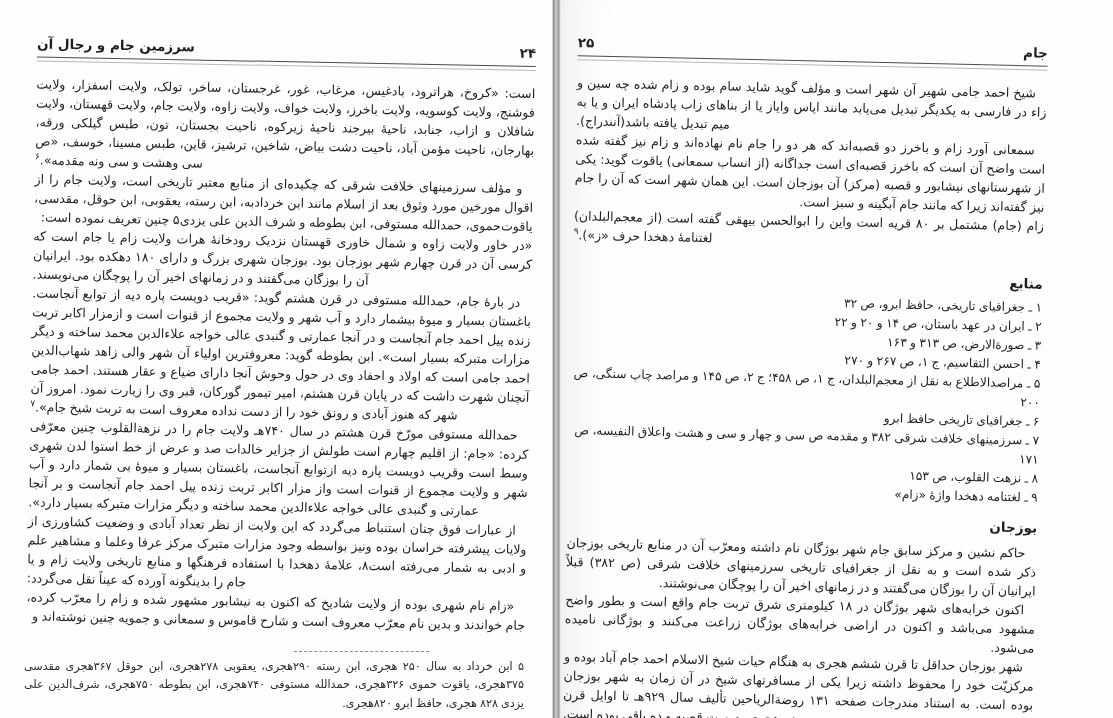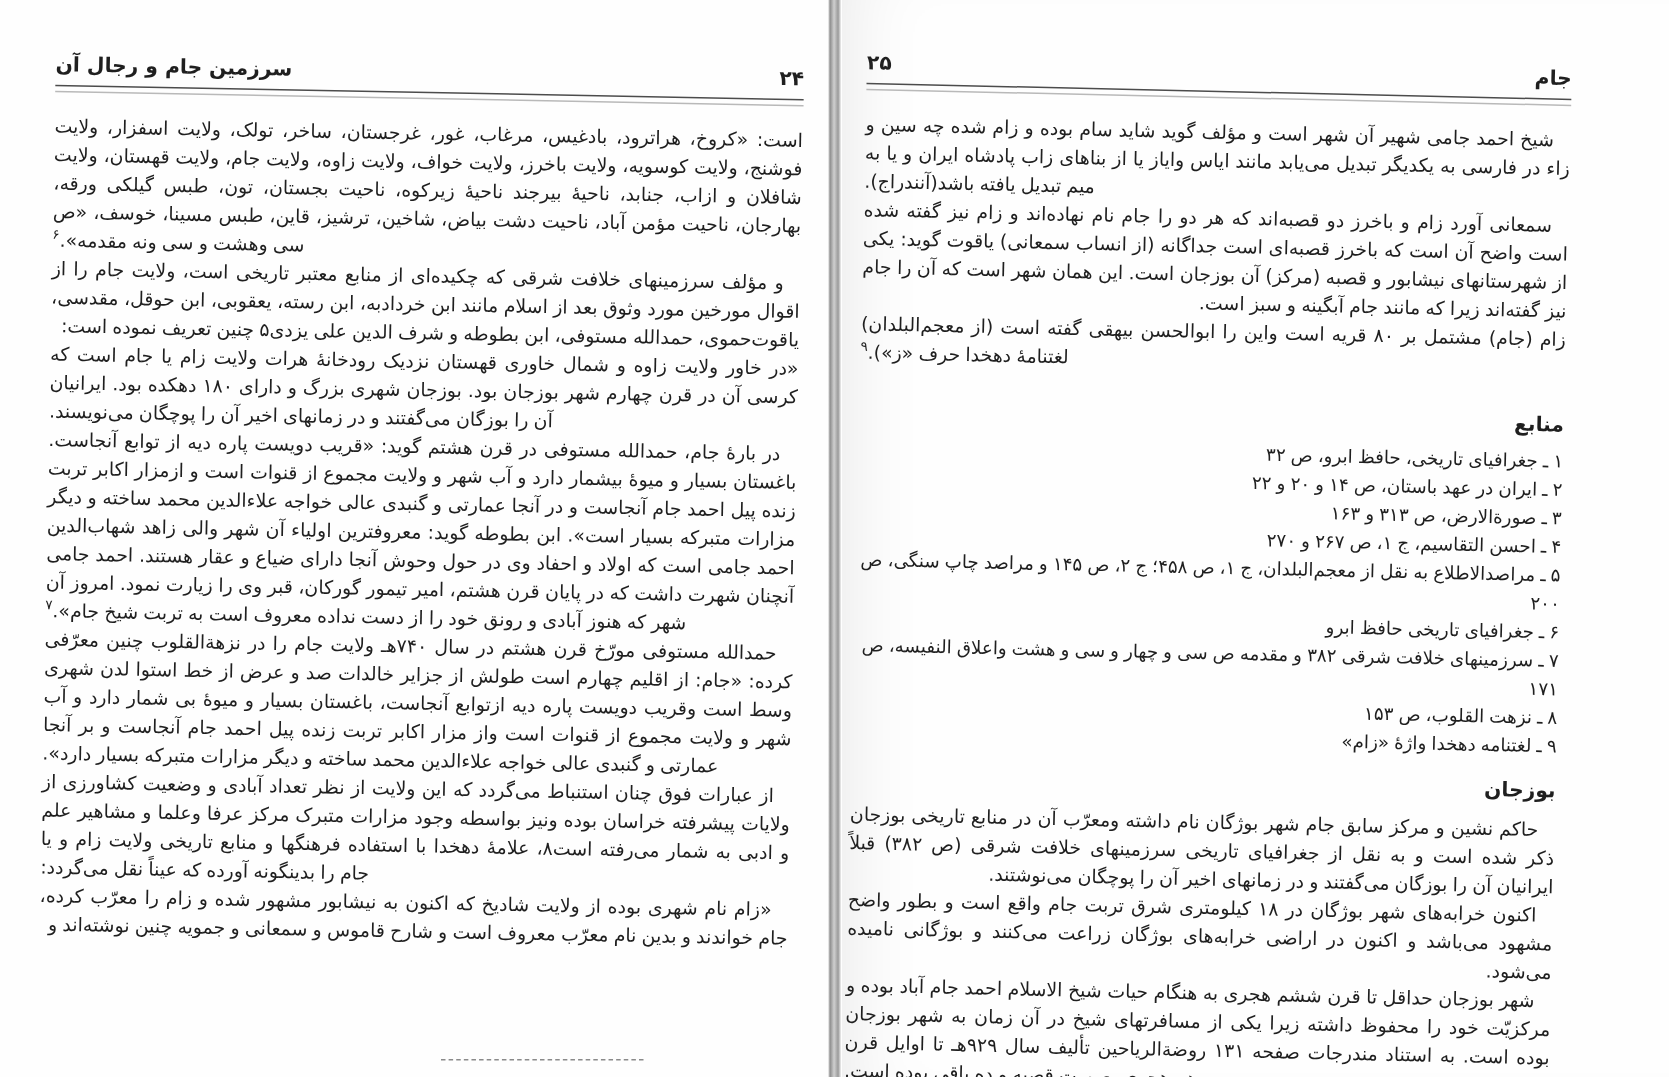--- a/index.html
+++ b/index.html
@@ -56,20 +56,21 @@
       <p class="para indent"><span>و مؤلف سرزمینهای خلافت شرقی که چکیده‌ای از منابع معتبر تاریخی است، ولایت جام را از اقوال مورخین مورد وثوق بعد از اسلام مانند ابن خردادبه، ابن رسته، یعقوبی، ابن حوقل، مقدسی، یاقوت‌حموی، حمدالله مستوفی، ابن بطوطه و شرف الدین علی یزدی۵ چنین تعریف نموده است:</span></p>
       <p class="para end-left"><span>«در خاور ولایت زاوه و شمال خاوری قهستان نزدیک رودخانهٔ هرات ولایت زام یا جام است که کرسی آن در قرن چهارم شهر بوزجان بود. بوزجان شهری بزرگ و دارای ۱۸۰ دهکده بود. ایرانیان آن را بوزگان می‌گفتند و در زمانهای اخیر آن را پوچگان می‌نویسند.</span></p>
       <p class="para indent end-left"><span>در بارهٔ جام، حمدالله مستوفی در قرن هشتم گوید: «قریب دویست پاره دیه از توابع آنجاست. باغستان بسیار و میوهٔ بیشمار دارد و آب شهر و ولایت مجموع از قنوات است و ازمزار اکابر تربت زنده پیل احمد جام آنجاست و در آنجا عمارتی و گنبدی عالی خواجه علاءالدین محمد ساخته و دیگر مزارات متبرکه بسیار است». ابن بطوطه گوید: معروفترین اولیاء آن شهر والی زاهد شهاب‌الدین احمد جامی است که اولاد و احفاد وی در حول وحوش آنجا دارای ضیاع و عقار هستند. احمد جامی آنچنان شهرت داشت که در پایان قرن هشتم، امیر تیمور گورکان، قبر وی را زیارت نمود. امروز آن شهر که هنوز آبادی و رونق خود را از دست نداده معروف است به تربت شیخ جام».</span><sup class="fn-mark">۷</sup></p>
       <p class="para indent end-left"><span>حمدالله مستوفی مورّخ قرن هشتم در سال ۷۴۰هـ ولایت جام را در نزهةالقلوب چنین معرّفی کرده: «جام: از اقلیم چهارم است طولش از جزایر خالدات صد و عرض از خط استوا لدن شهری وسط است وقریب دویست پاره دیه ازتوابع آنجاست، باغستان بسیار و میوهٔ بی شمار دارد و آب شهر و ولایت مجموع از قنوات است واز مزار اکابر تربت زنده پیل احمد جام آنجاست و بر آنجا عمارتی و گنبدی عالی خواجه علاءالدین محمد ساخته و دیگر مزارات متبرکه بسیار دارد».</span></p>
       <p class="para indent end-left"><span>از عبارات فوق چنان استنباط می‌گردد که این ولایت از نظر تعداد آبادی و وضعیت کشاورزی از ولایات پیشرفته خراسان بوده ونیز بواسطه وجود مزارات متبرک مرکز عرفا وعلما و مشاهیر علم و ادبی به شمار می‌رفته است۸، علامهٔ دهخدا با استفاده فرهنگها و منابع تاریخی ولایت زام و یا جام را بدینگونه آورده که عیناً نقل می‌گردد:</span></p>
       <p class="para indent"><span>«زام نام شهری بوده از ولایت شادیخ که اکنون به نیشابور مشهور شده و زام را معرّب کرده، جام خواندند و بدین نام معرّب معروف است و شارح قاموس و سمعانی و جمویه چنین نوشته‌اند و</span></p>
     </div>
 
     <div class="footnote-block">
       <div class="footnote-divider"></div>
+      <p class="footnote">۵ ابن خرداد به سال ۲۵۰ هجری، ابن رسته ۲۹۰هجری، یعقوبی ۲۷۸هجری، ابن حوقل ۳۶۷هجری مقدسی ۳۷۵هجری، یاقوت حموی ۳۲۶هجری، حمدالله مستوفی ۷۴۰هجری، ابن بطوطه ۷۵۰هجری، شرف‌الدین علی یزدی ۸۲۸ هجری، حافظ ابرو ۸۲۰هجری.</p>
     </div>
   </div>
 
   <div class="gutter"></div>
 
   <div class="page page-right">
     <div class="page-inner">
 
       <div class="page-header">
         <span>جام</span>

